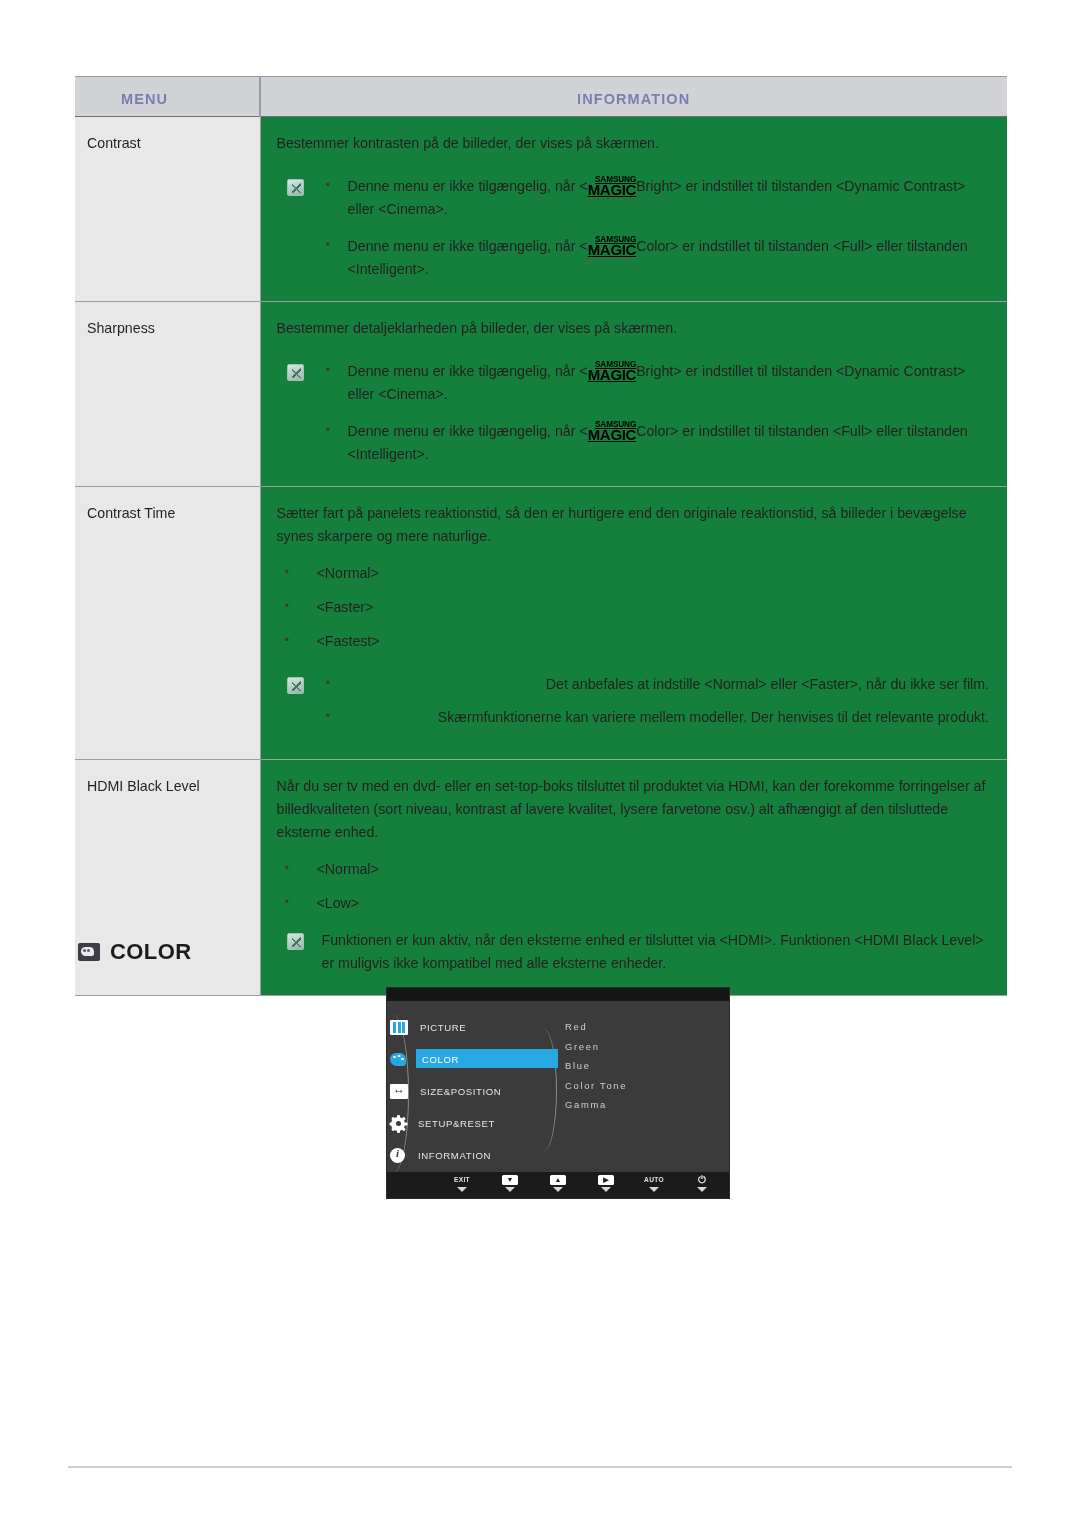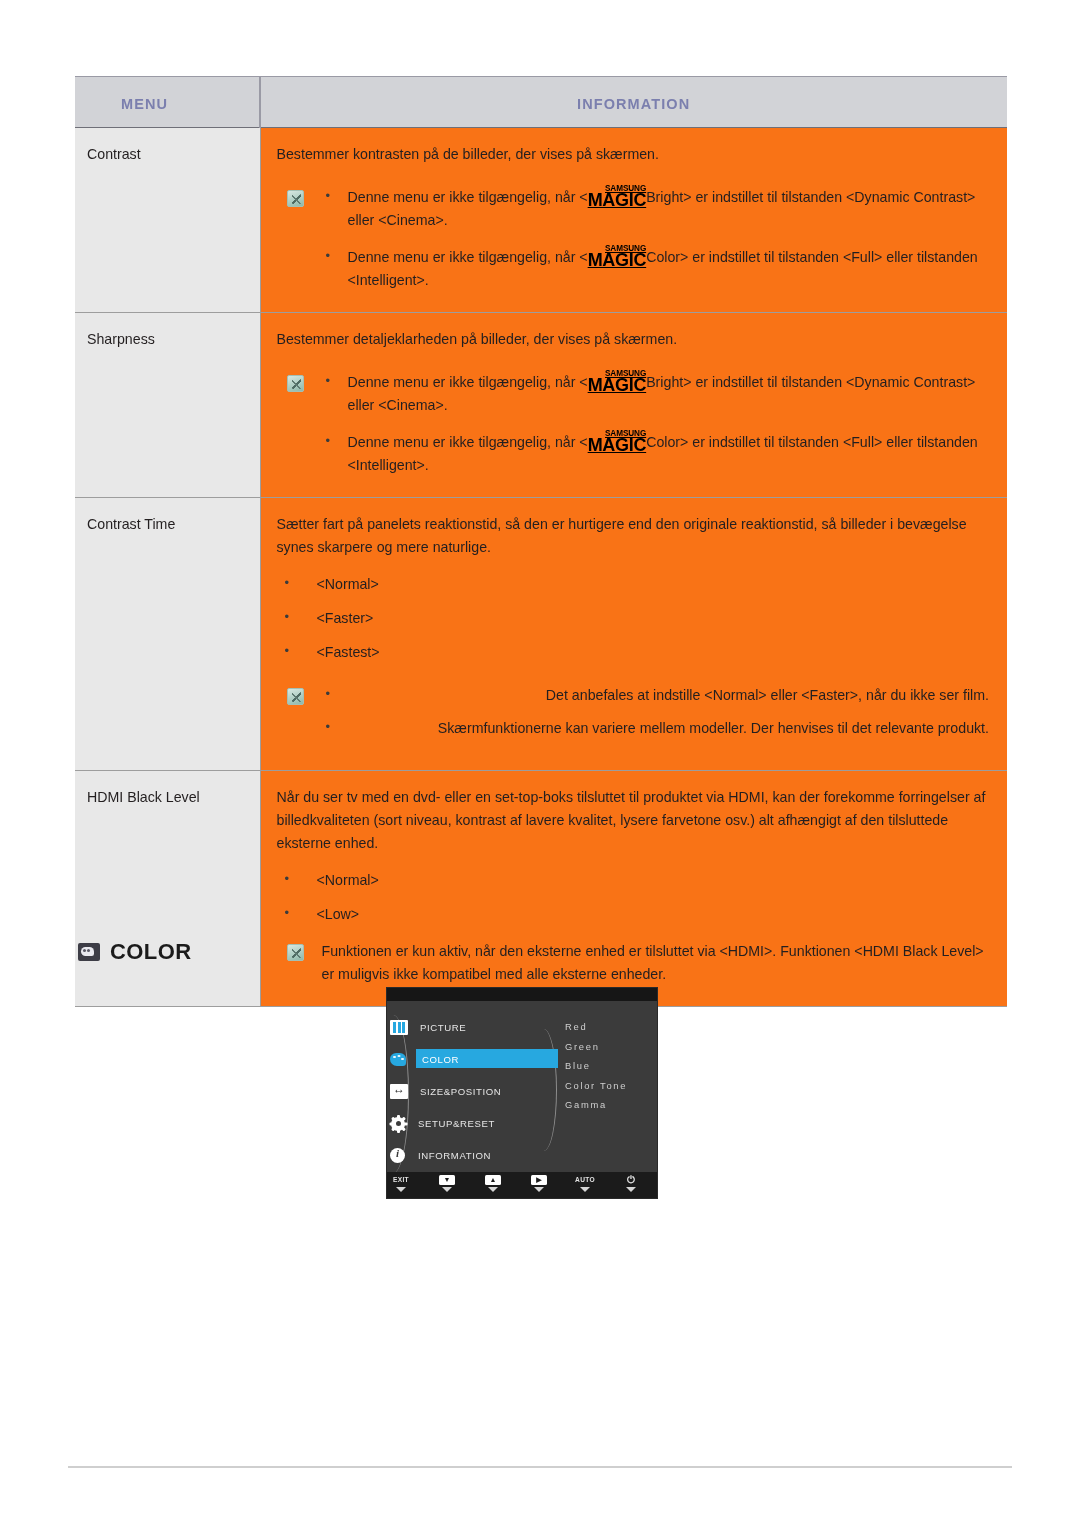--- a/index.html
+++ b/index.html
@@ -25,21 +25,21 @@
     border-collapse: collapse;
     table-layout: fixed;
   }
   .spec-table col.c-menu { width: 185px; }
   .spec-table col.c-desc { width: 747px; }
 
   .spec-table thead th {
     background: #d2d3d7;
     border-top: 1px solid #9a9aa5;
     border-bottom: 1px solid #6f6f78;
-    height: 51px;
+    height: 40px;
     font-size: 14.5px;
     font-weight: bold;
     letter-spacing: 1.1px;
     color: #7b7fae;
     text-align: left;
     padding: 4px 0 0 46px;
     vertical-align: middle;
   }
   .spec-table thead th.th-desc {
     border-left: 2px solid #9a9aa5;
@@ -52,21 +52,21 @@
     font-size: 14.2px;
     line-height: 1.62;
     color: #231f20;
   }
   .spec-table td.menu-cell {
     background: #e8e8e8;
     padding: 15px 4px 18px 12px;
     border-right: 1px solid #9d9d9d;
   }
   .spec-table td.desc-cell {
-    background: #f97316;
+    background: #15803d;
     padding: 15px 18px 20px 16px;
   }
 
   .intro-line { margin: 0 0 6px 0; }
 
   
   .note-block {
     display: flex;
     align-items: flex-start;
     margin-top: 20px;
@@ -144,21 +144,21 @@
     vertical-align: -4px;
     line-height: 0.84;
     text-align: right;
     font-weight: bold;
     color: #000;
     letter-spacing: -0.2px;
     margin: 0 0px 0 0px;
     text-decoration: underline;
   }
   .smagic .s1 { display: block; font-size: 8.2px; letter-spacing: -0.1px; }
-  .smagic .s2 { display: block; font-size: 18px; letter-spacing: -0.3px; }
+  .smagic .s2 { display: block; font-size: 15px; letter-spacing: -0.3px; }
 
   
   .section-head {
     position: absolute;
     left: 78px; top: 939px;
     display: flex;
     align-items: center;
   }
   .section-head .sec-icon {
     width: 22px; height: 18px;
@@ -189,21 +189,21 @@
     font-size: 22px;
     font-weight: bold;
     letter-spacing: 0.4px;
     color: #1b1b1b;
   }
 
   
   .osd {
     position: absolute;
     left: 386px; top: 987px;
-    width: 272px; height: 212px;
+    width: 344px; height: 212px;
     background: #3a3a3a;
     border: 1px solid #2a2a2a;
     overflow: hidden;
   }
   .osd-topbar {
     position: absolute; left: 0; top: 0;
     width: 100%; height: 13px;
     background: #161616;
   }
   .osd-body {

